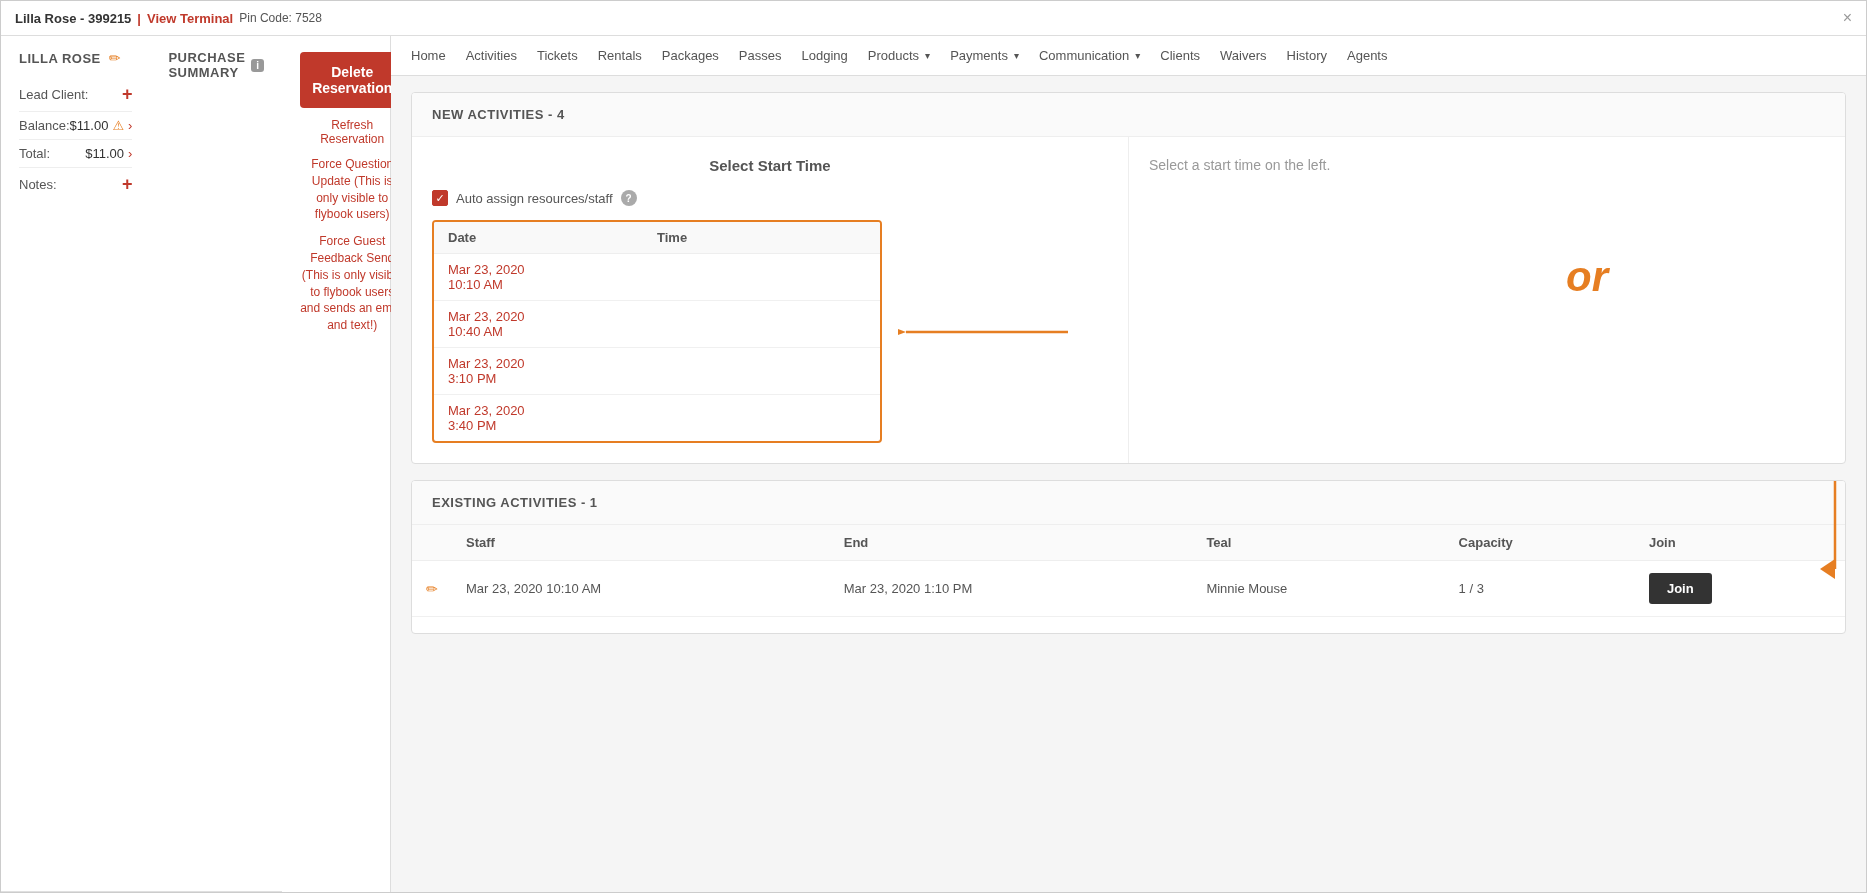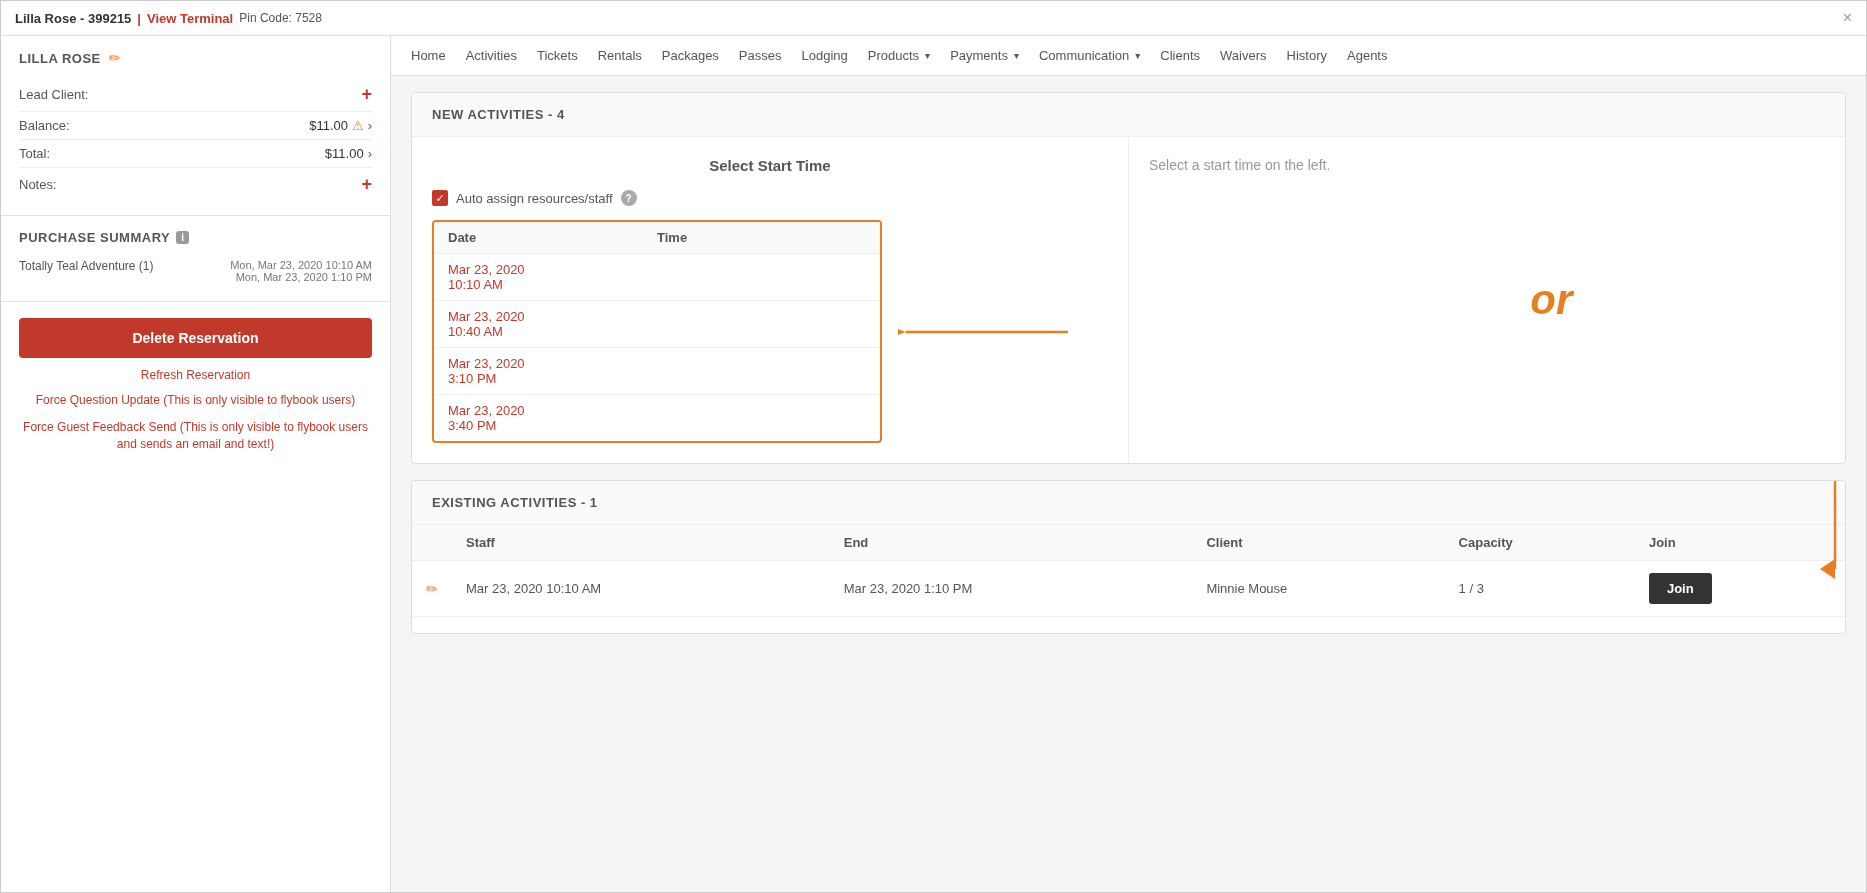--- a/index.html
+++ b/index.html
@@ -35,21 +35,20 @@
     }
 
     
     .sidebar {
       width: 390px;
       min-width: 390px;
       background: #fff;
       border-right: 1px solid #ddd;
       padding: 0;
       display: flex;
-      flex-direction: column;
     }
 
     .sidebar-section {
       border-bottom: 1px solid #e0e0e0;
       padding: 14px 18px;
     }
 
     .sidebar-header {
       display: flex;
       align-items: center;
@@ -293,20 +292,21 @@
       flex-direction: column;
     }
     .time-row:last-child { border-bottom: none; }
     .time-row .col-date { flex: 1; color: #c0392b; font-size: 13px; }
     .time-row .col-time { flex: 1; color: #c0392b; font-size: 13px; }
 
     .select-info-col {
       flex: 1;
       padding: 20px;
       display: flex;
+      flex-direction: column;
       align-items: flex-start;
       justify-content: flex-start;
     }
     .select-info-text {
       font-size: 14px;
       color: #999;
       margin-bottom: 80px;
     }
 
     .or-label {
@@ -408,27 +408,20 @@
           </span>
         </div>
       </div>
 
       <div class="sidebar-section">
         <div class="purchase-summary-header">
           <span class="purchase-summary-title">PURCHASE SUMMARY</span>
           <span class="info-badge">i</span>
         </div>
 
-        <div class="purchase-item">
-          <span class="purchase-item-name">Totally Teal Adventure (1)</span>
-          <div class="purchase-item-dates">
-            <div>Mon, Mar 23, 2020 10:10 AM</div>
-            <div>Mon, Mar 23, 2020 1:10 PM</div>
-          </div>
-        </div>
       </div>
 
       <div class="sidebar-actions">
         <button class="delete-btn">Delete Reservation</button>
         <a class="link-action">Refresh Reservation</a>
         <a class="link-action" style="text-align:center;line-height:1.4;">Force Question Update (This is only visible to flybook users)</a>
         <a class="link-action" style="text-align:center;line-height:1.4;">Force Guest Feedback Send (This is only visible to flybook users and sends an email and text!)</a>
       </div>
 
     </div>
@@ -527,21 +520,21 @@
         <div class="section-card">
           <div class="section-title">EXISTING ACTIVITIES - 1</div>
 
           <div style="padding: 0 0 16px 0; position:relative;">
             <table class="existing-table">
               <thead>
                 <tr>
                   <th style="width:40px;"></th>
                   <th>Staff</th>
                   <th>End</th>
-                  <th>Client</th>
+                  <th>Teal</th>
                   <th>Capacity</th>
                   <th>Join</th>
                 </tr>
               </thead>
               <tbody>
                 <tr class="table-row">
                   <td><span class="edit-pencil">✏</span></td>
                   <td>Mar 23, 2020 10:10 AM</td>
                   <td>Mar 23, 2020 1:10 PM</td>
                   <td>Minnie Mouse</td>

